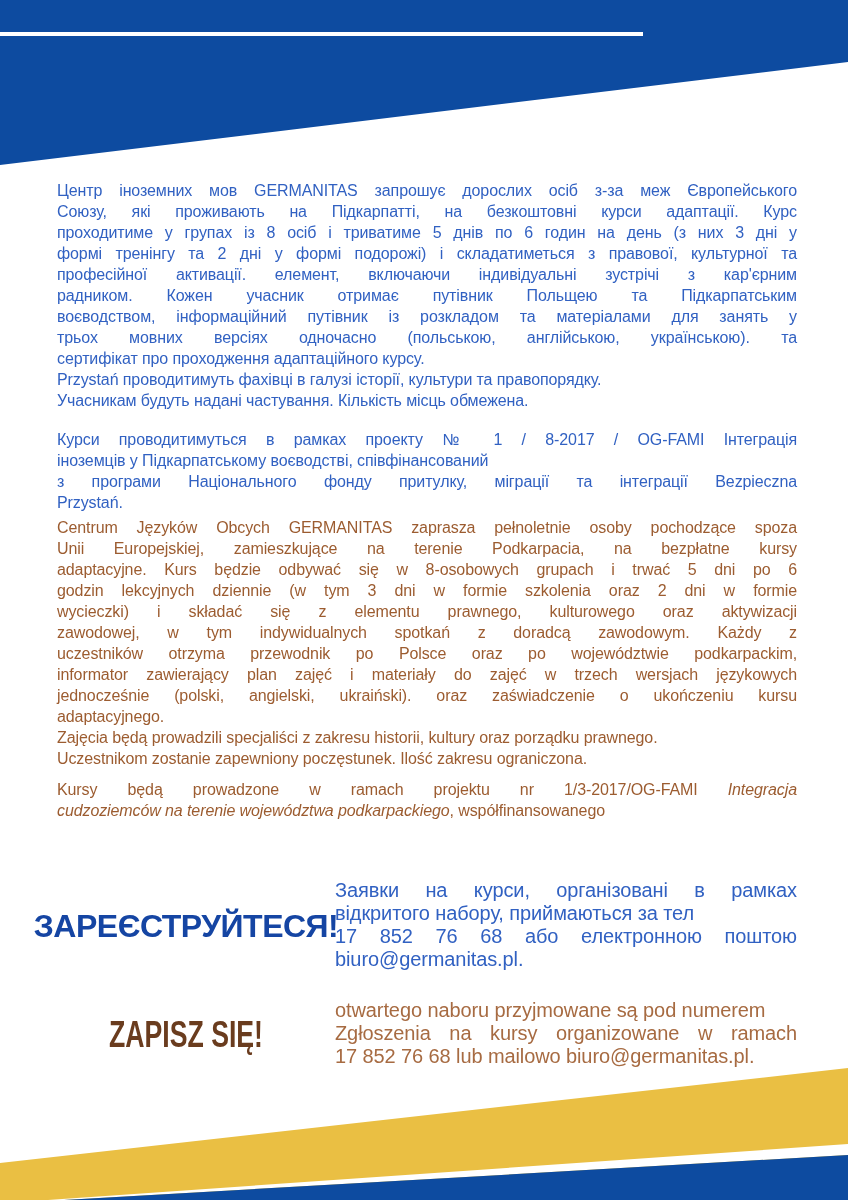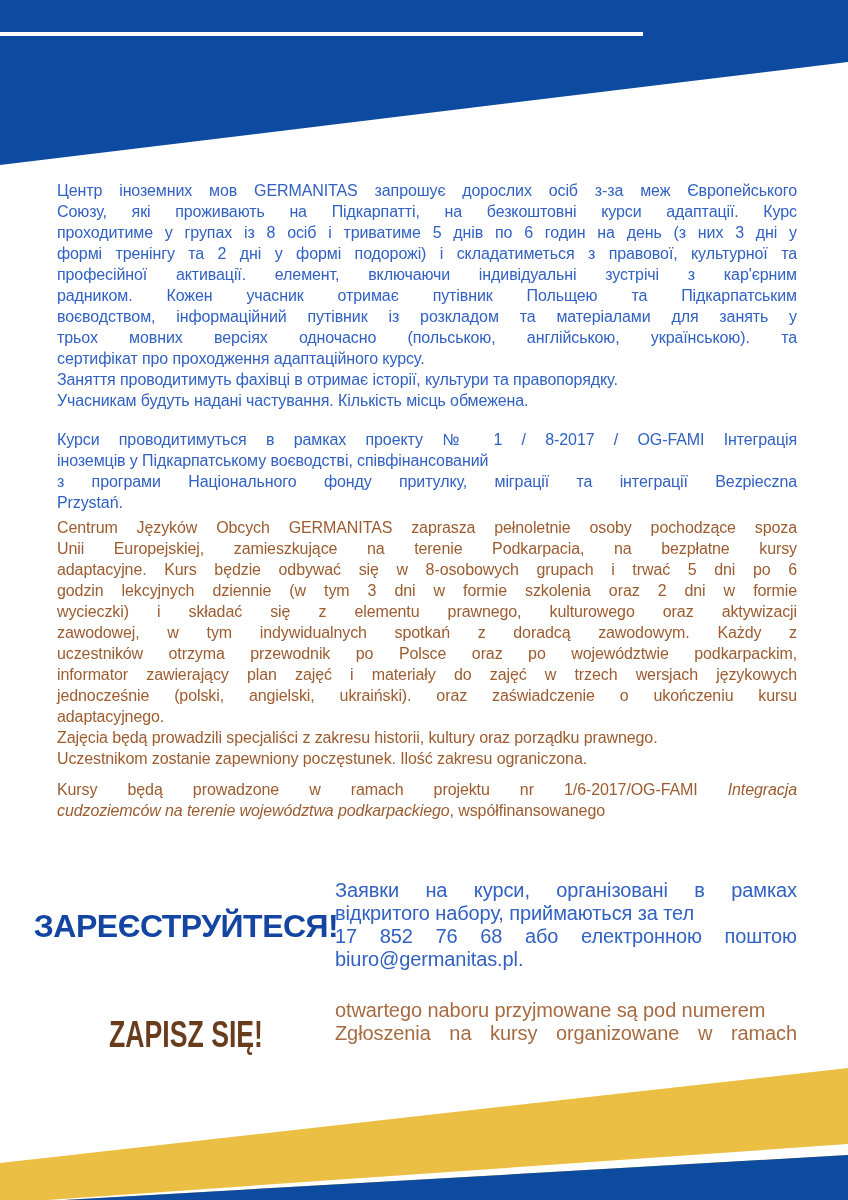--- a/index.html
+++ b/index.html
@@ -44,21 +44,21 @@
       <div class="paragraph" style="top: 180px; color: rgb(49, 97, 194);">
         <div class="para-line j"><span>Центр іноземних мов GERMANITAS запрошує дорослих осіб з-за меж Європейського</span></div>
         <div class="para-line j"><span>Союзу, які проживають на Підкарпатті, на безкоштовні курси адаптації. Курс</span></div>
         <div class="para-line j"><span>проходитиме у групах із 8 осіб і триватиме 5 днів по 6 годин на день (з них 3 дні у</span></div>
         <div class="para-line j"><span>формі тренінгу та 2 дні у формі подорожі) і складатиметься з правової, культурної та</span></div>
         <div class="para-line j"><span>професійної активації. елемент, включаючи індивідуальні зустрічі з кар'єрним</span></div>
         <div class="para-line j"><span>радником. Кожен учасник отримає путівник Польщею та Підкарпатським</span></div>
         <div class="para-line j"><span>воєводством, інформаційний путівник із розкладом та матеріалами для занять у</span></div>
         <div class="para-line j"><span>трьох мовних версіях одночасно (польською, англійською, українською). та</span></div>
         <div class="para-line"><span>сертифікат про проходження адаптаційного курсу.</span></div>
-        <div class="para-line"><span>Заняття проводитимуть фахівці в отримає історії, культури та правопорядку.</span></div>
+        <div class="para-line"><span>Przystań проводитимуть фахівці в галузі історії, культури та правопорядку.</span></div>
         <div class="para-line"><span>Учасникам будуть надані частування. Кількість місць обмежена.</span></div>
       </div>
       <div class="paragraph" style="top: 429px; color: rgb(49, 97, 194);">
         <div class="para-line j"><span>Курси проводитимуться в рамках проекту № 1 / 8-2017 / OG-FAMI Інтеграція</span></div>
         <div class="para-line"><span>іноземців у Підкарпатському воєводстві, співфінансований</span></div>
         <div class="para-line j"><span>з програми Національного фонду притулку, міграції та інтеграції Bezpieczna</span></div>
         <div class="para-line"><span>Przystań.</span></div>
       </div>
       <div class="paragraph" style="top: 517px; color: rgb(156, 92, 48);">
         <div class="para-line j"><span>Centrum Języków Obcych GERMANITAS zaprasza pełnoletnie osoby pochodzące spoza</span></div>
@@ -68,21 +68,21 @@
         <div class="para-line j"><span>wycieczki) i składać się z elementu prawnego, kulturowego oraz aktywizacji</span></div>
         <div class="para-line j"><span>zawodowej, w tym indywidualnych spotkań z doradcą zawodowym. Każdy z</span></div>
         <div class="para-line j"><span>uczestników otrzyma przewodnik po Polsce oraz po województwie podkarpackim,</span></div>
         <div class="para-line j"><span>informator zawierający plan zajęć i materiały do zajęć w trzech wersjach językowych</span></div>
         <div class="para-line j"><span>jednocześnie (polski, angielski, ukraiński). oraz zaświadczenie o ukończeniu kursu</span></div>
         <div class="para-line"><span>adaptacyjnego.</span></div>
         <div class="para-line"><span>Zajęcia będą prowadzili specjaliści z zakresu historii, kultury oraz porządku prawnego.</span></div>
         <div class="para-line"><span>Uczestnikom zostanie zapewniony poczęstunek. Ilość zakresu ograniczona.</span></div>
       </div>
       <div class="paragraph" style="top: 779px; color: rgb(156, 92, 48);">
-        <div class="para-line j"><span>Kursy będą prowadzone w ramach projektu nr 1/6-2017/OG-FAMI </span><i>Integracja</i></div>
+        <div class="para-line j"><span>Kursy będą prowadzone w ramach projektu nr 1/3-2017/OG-FAMI </span><i>Integracja</i></div>
         <div class="para-line"><i>cudzoziemców na terenie województwa podkarpackiego</i><span>, współfinansowanego</span></div>
       </div>
     </main>
   <div id="ctas">
       <div class="cta-row" style="top: 876px; height: 100px;">
         <div class="cta-left">
           <div class="cta-heading-1" style="color: rgb(21, 69, 163);">ЗАРЕЄСТРУЙТЕСЯ!</div>
         </div>
         <div class="cta-right" style="top: 3px; color: rgb(49, 97, 194);">
           <div class="cta-line j"><span>Заявки на курси, організовані в рамках</span></div>
@@ -91,16 +91,17 @@
           <div class="cta-line"><span>biuro@germanitas.pl.</span></div>
         </div>
       </div>
       <div class="cta-row" style="top: 996px; height: 77px;">
         <div class="cta-left">
           <div class="cta-heading-2" style="color: rgb(106, 60, 30);">ZAPISZ SIĘ!</div>
         </div>
         <div class="cta-right" style="top: 3px; color: rgb(167, 107, 66);">
           <div class="cta-line"><span>otwartego naboru przyjmowane są pod numerem</span></div>
           <div class="cta-line j"><span>Zgłoszenia na kursy organizowane w ramach</span></div>
+          <div class="cta-line"><span>17 852 76 68 lub mailowo biuro@germanitas.pl.</span></div>
         </div>
       </div>
     </div>
 </div>
 
 </body></html>

